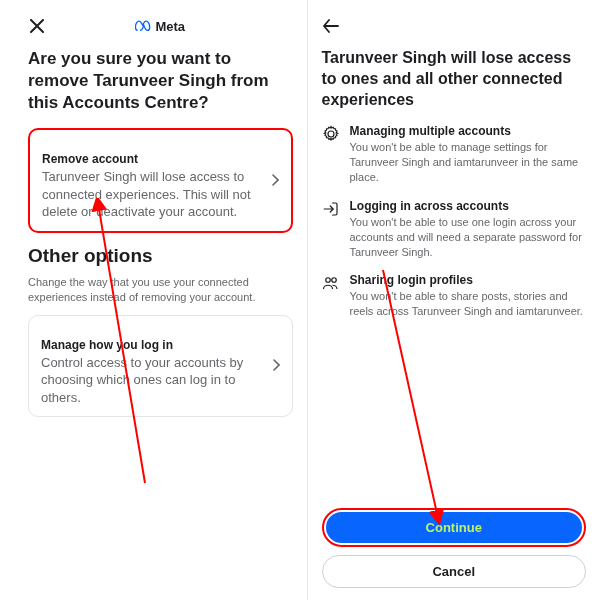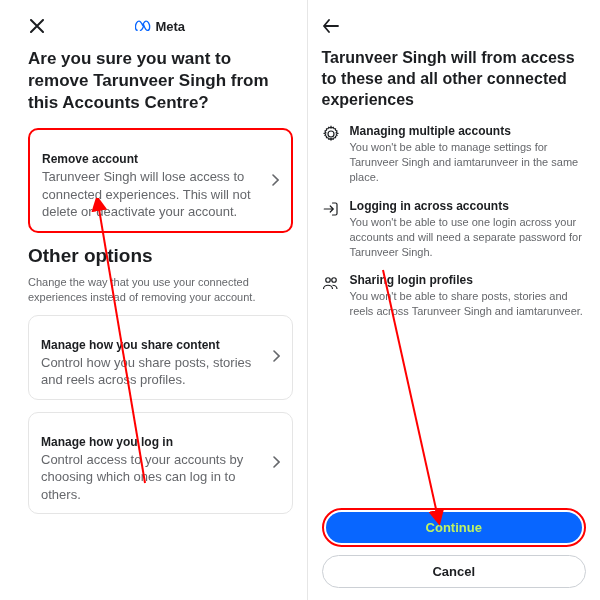--- a/index.html
+++ b/index.html
@@ -134,31 +134,20 @@
     <div class="chev">
       <svg width="8" height="12" viewBox="0 0 8 12">
           <path d="M2 1l5 5-5 5" fill="none" stroke="#65676b" stroke-width="1.6" stroke-linecap="round"></path>
         </svg>
     </div>
   </div>
 
   <div class="section-label">Other options</div>
   <div class="section-sub">Change the way that you use your connected experiences instead of removing your account.</div>
 
-  <div class="card">
-    <div class="card-body">
-      <div class="card-title">Manage how you share content</div>
-      <div class="card-desc">Control how you share posts, stories and reels across profiles.</div>
-    </div>
-    <div class="chev">
-      <svg width="8" height="12" viewBox="0 0 8 12">
-          <path d="M2 1l5 5-5 5" fill="none" stroke="#65676b" stroke-width="1.6" stroke-linecap="round"></path>
-        </svg>
-    </div>
-  </div>
 
   <div class="card">
     <div class="card-body">
       <div class="card-title">Manage how you log in</div>
       <div class="card-desc">Control access to your accounts by choosing which ones can log in to others.</div>
     </div>
     <div class="chev">
       <svg width="8" height="12" viewBox="0 0 8 12">
           <path d="M2 1l5 5-5 5" fill="none" stroke="#65676b" stroke-width="1.6" stroke-linecap="round"></path>
         </svg>
@@ -177,21 +166,21 @@
 
 <div class="pane">
   <div class="hdr">
     <div class="back-btn">
       <svg width="16" height="14" viewBox="0 0 16 14">
           <path d="M6 1 L1 7 L6 13 M1 7 H15" fill="none" stroke="#1c1e21" stroke-width="1.8" stroke-linecap="round" stroke-linejoin="round"></path>
         </svg>
     </div>
   </div>
 
-  <div class="title-md">Tarunveer Singh will from access to these and all other connected experiences</div>
+  <div class="title-md">Tarunveer Singh will lose access to ones and all other connected experiences</div>
 
   <div class="info-item">
     <div class="info-icon">
       <svg viewBox="0 0 24 24" width="18" height="18">
           <path fill="none" stroke="#1c1e21" stroke-width="1.6" d="M12 8a4 4 0 100 8 4 4 0 000-8zM12 2l1 2 2-1 1 2 2 0 0 2 2 1-1 2 2 1-2 1 1 2-2 1 0 2-2 0-1 2-2-1-1 2-1-2-2 1-1-2-2 0 0-2-2-1 1-2-2-1 2-1-1-2 2-1 0-2 2 0 1-2 2 1z"></path>
         </svg>
     </div>
     <div class="info-body">
       <div class="info-title">Managing multiple accounts</div>
       <div class="info-desc">You won't be able to manage settings for Tarunveer Singh and iamtarunveer in the same place.</div>

